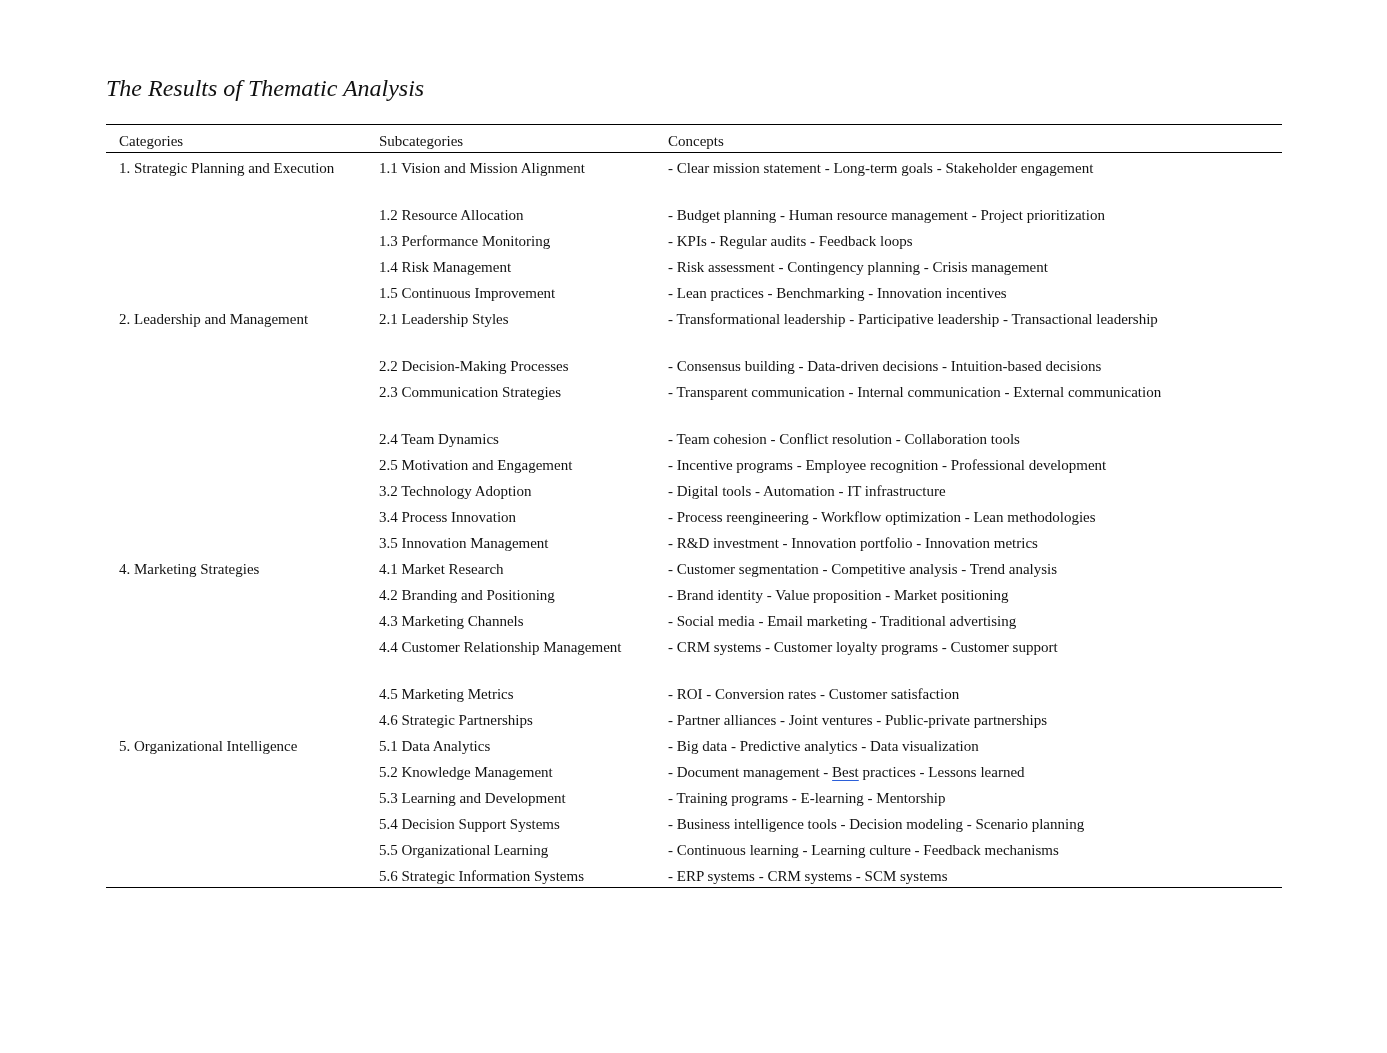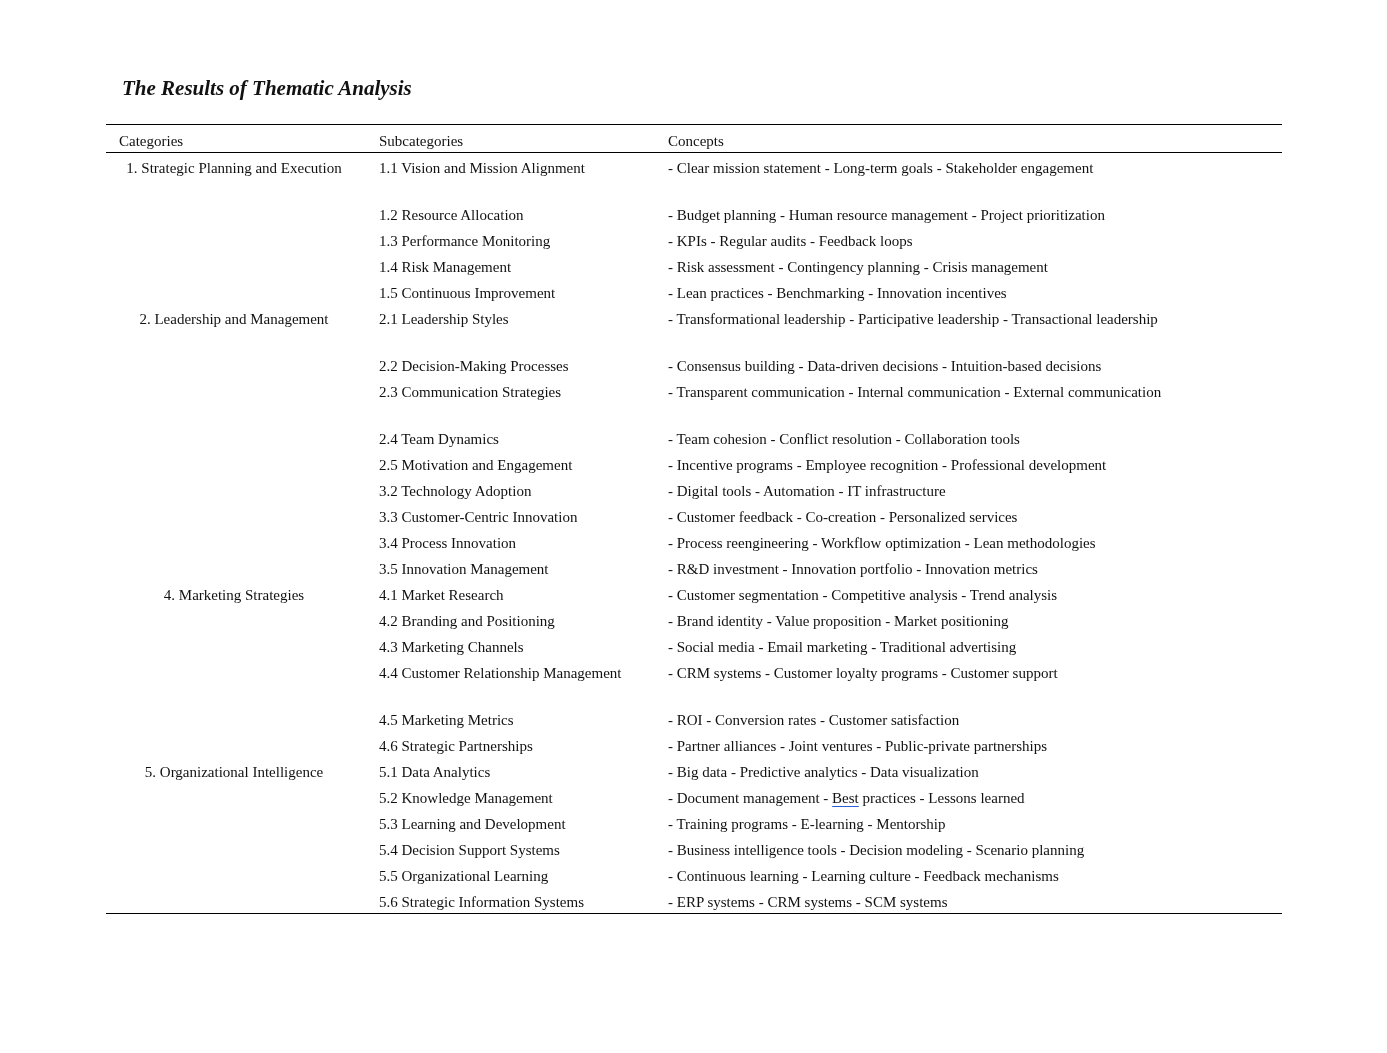--- a/index.html
+++ b/index.html
@@ -17,26 +17,25 @@
     }
     .page {
       position: absolute;
       left: 106px;
       top: 0;
       width: 1176px;
     }
     .caption {
       position: absolute;
       top: 74px;
-      left: 16px;
+      left: 0;
       font-style: italic;
-      font-size: 21px;
+      font-size: 24px;
       line-height: 28px;
       white-space: nowrap;
-      font-weight: bold;
     }
     table.thematic {
       position: absolute;
       top: 124px;
       left: 0;
       width: 1176px;
       border-collapse: collapse;
       font-size: 15px;
       line-height: 21px;
       border-top: 1.3px solid #000;
@@ -52,21 +51,21 @@
     }
     table.thematic td {
       vertical-align: top;
       padding: 5px 0 0 0;
       text-align: left;
     }
     .col-cat { width: 260px; padding-left: 13px !important; }
     .col-sub { width: 289px; margin-left: 16px; }
     .col-con { }
     th.col-cat, td.col-cat { padding-left: 13px; }
-    td.col-cat .txt { display: block; width: 230px; text-align: center; }
+    td.col-cat .txt { display: block; width: 230px; }
     td.col-sub .txt { display: block; width: 270px; }
     td.col-con .txt { display: block; width: 545px; }
     tr.tall td { height: 42px; }
     tr.normal td { height: 21px; }
     .spell {
       text-decoration: underline;
       text-decoration-color: #2b5fd9;
       text-underline-offset: 3px;
     }
   </style>
@@ -204,31 +203,20 @@
           </td>
         <td class="col-con">
             <span class="txt">- Digital tools - Automation - IT infrastructure</span>
           </td>
       </tr>
       <tr class="normal">
         <td class="col-cat">
             <span class="txt"></span>
           </td>
         <td class="col-sub">
-            <span class="txt">3.3 Customer-Centric Innovation</span>
-          </td>
-        <td class="col-con">
-            <span class="txt">- Customer feedback - Co-creation - Personalized services</span>
-          </td>
-      </tr>
-      <tr class="normal">
-        <td class="col-cat">
-            <span class="txt"></span>
-          </td>
-        <td class="col-sub">
             <span class="txt">3.4 Process Innovation</span>
           </td>
         <td class="col-con">
             <span class="txt">- Process reengineering - Workflow optimization - Lean methodologies</span>
           </td>
       </tr>
       <tr class="normal">
         <td class="col-cat">
             <span class="txt"></span>
           </td>

